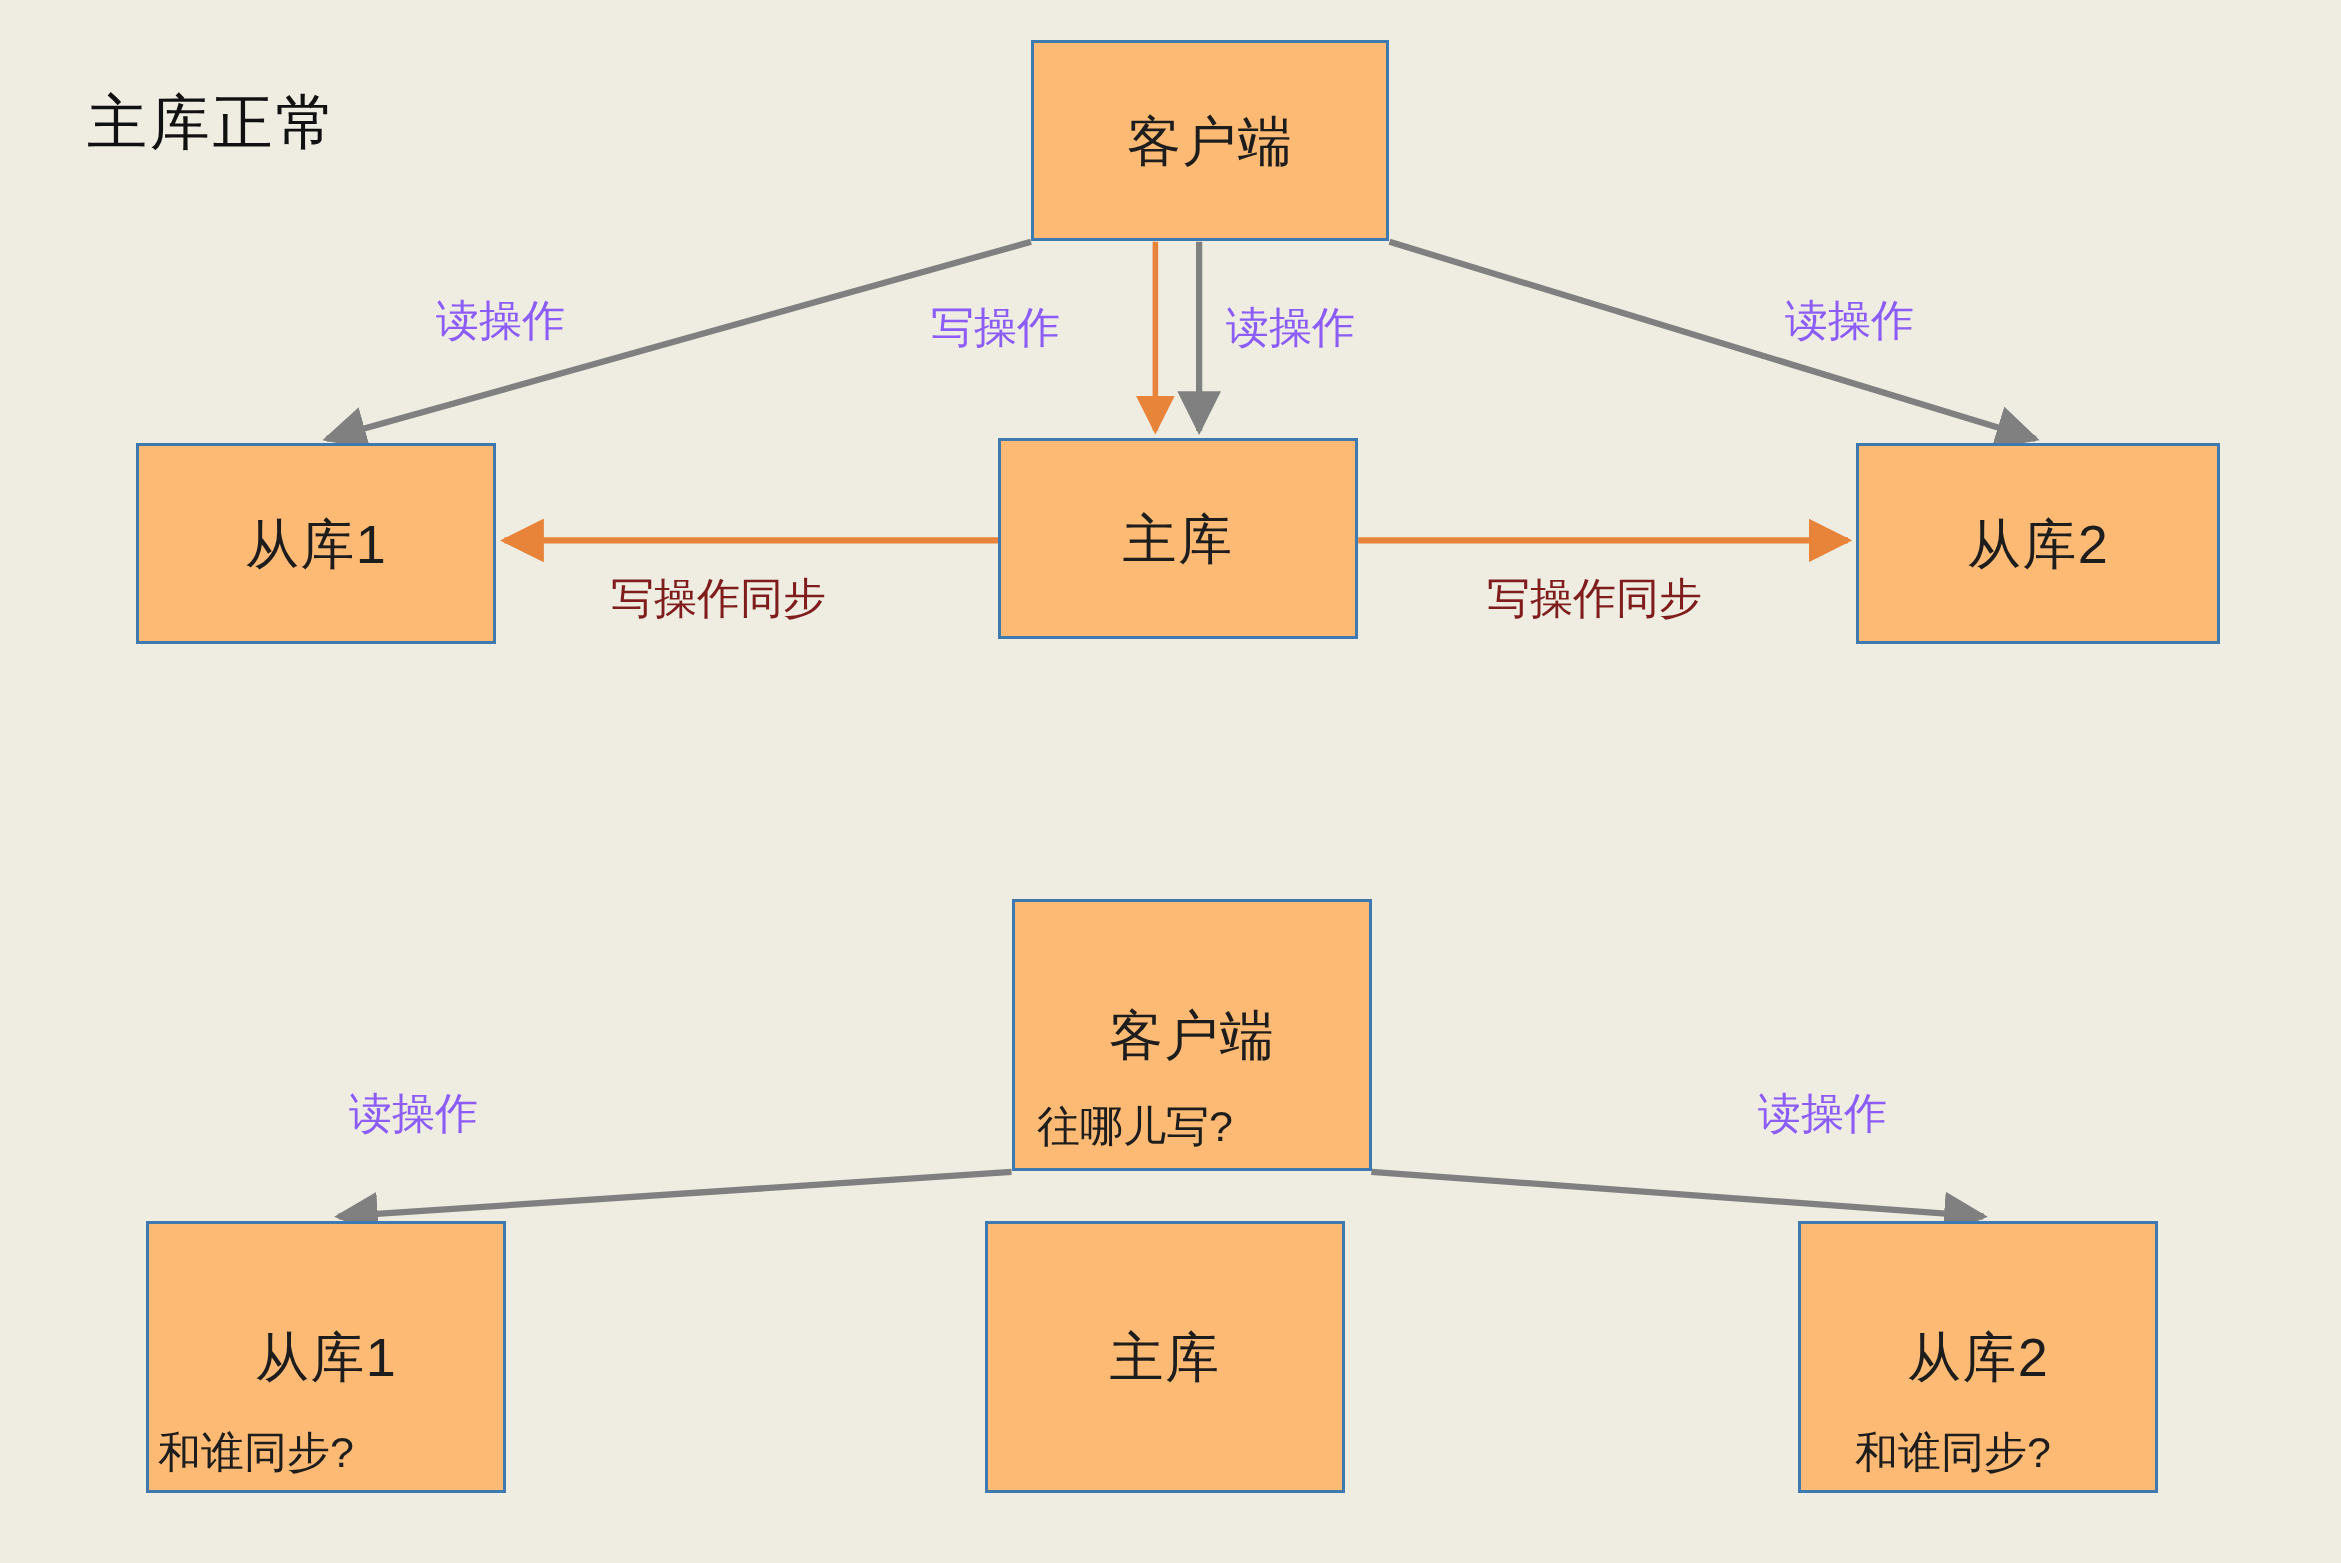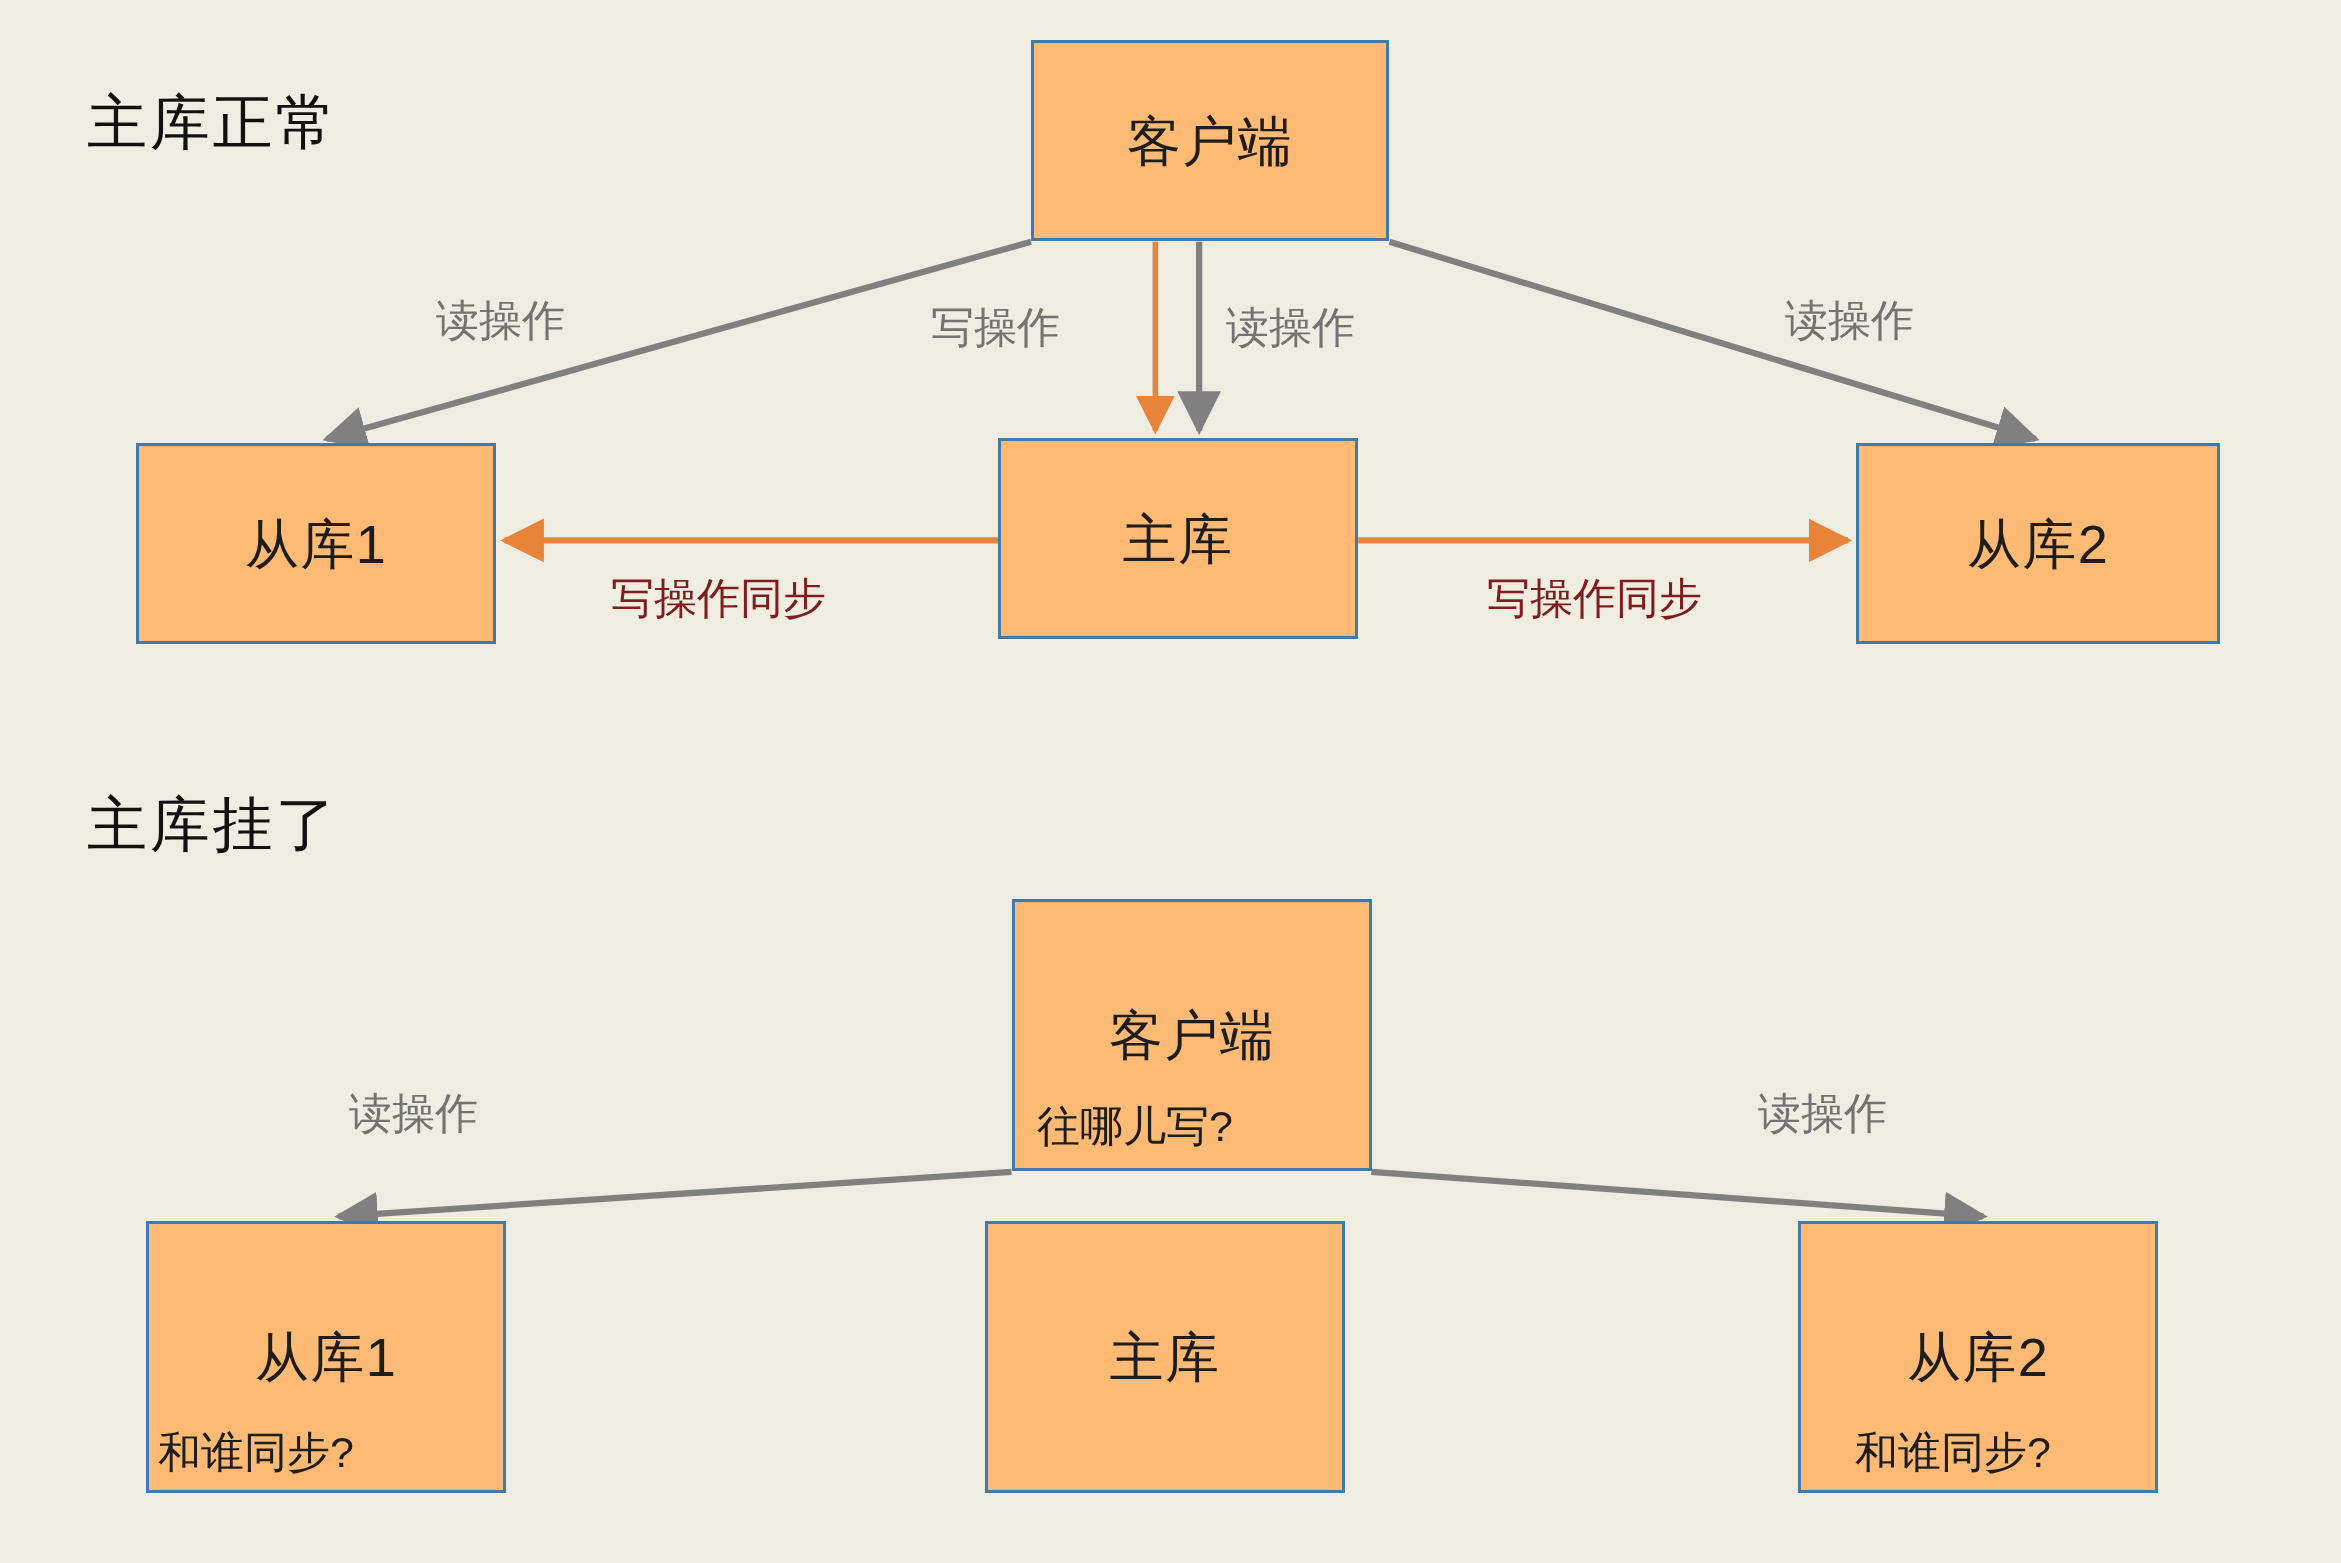--- a/index.html
+++ b/index.html
@@ -43,21 +43,21 @@
   .section-title {
     position: absolute;
     color: #111;
     font-size: 60px;
     font-weight: 400;
     letter-spacing: 2.8px;
     white-space: nowrap;
   }
   .edge-label {
     position: absolute;
-    color: #737373;
+    color: #8b5cf6;
     font-size: 43px;
     white-space: nowrap;
     line-height: 1;
   }
   .edge-label.orange { color: #7f1d1d; }
   .note-label {
     position: absolute;
     color: #1d1d1d;
     font-size: 43px;
     white-space: nowrap;
@@ -119,21 +119,20 @@
   <div class="edge-label" style="left:931px; top:306px;text-align:center;">写操作</div>
 
   <div class="edge-label" style="left:1226px; top:306px;">读操作</div>
 
   <div class="edge-label" style="left:1785px; top:299px;">读操作</div>
 
   <div class="edge-label orange" style="left:611px; top:577px;">写操作同步</div>
 
   <div class="edge-label orange" style="left:1487px; top:577px;">写操作同步</div>
 
-  <div class="section-title" style="left:87px; top:785px;">主库挂了</div>
 
   <div class="node" style="left:1012px; top:899px; width:360px; height:272px;">
     <span>客户端</span>
   </div>
 
   <div class="node" style="left:146px; top:1221px; width:360px; height:272px;">
     <span>从库1</span>
   </div>
 
   <div class="node" style="left:985px; top:1221px; width:360px; height:272px;">

